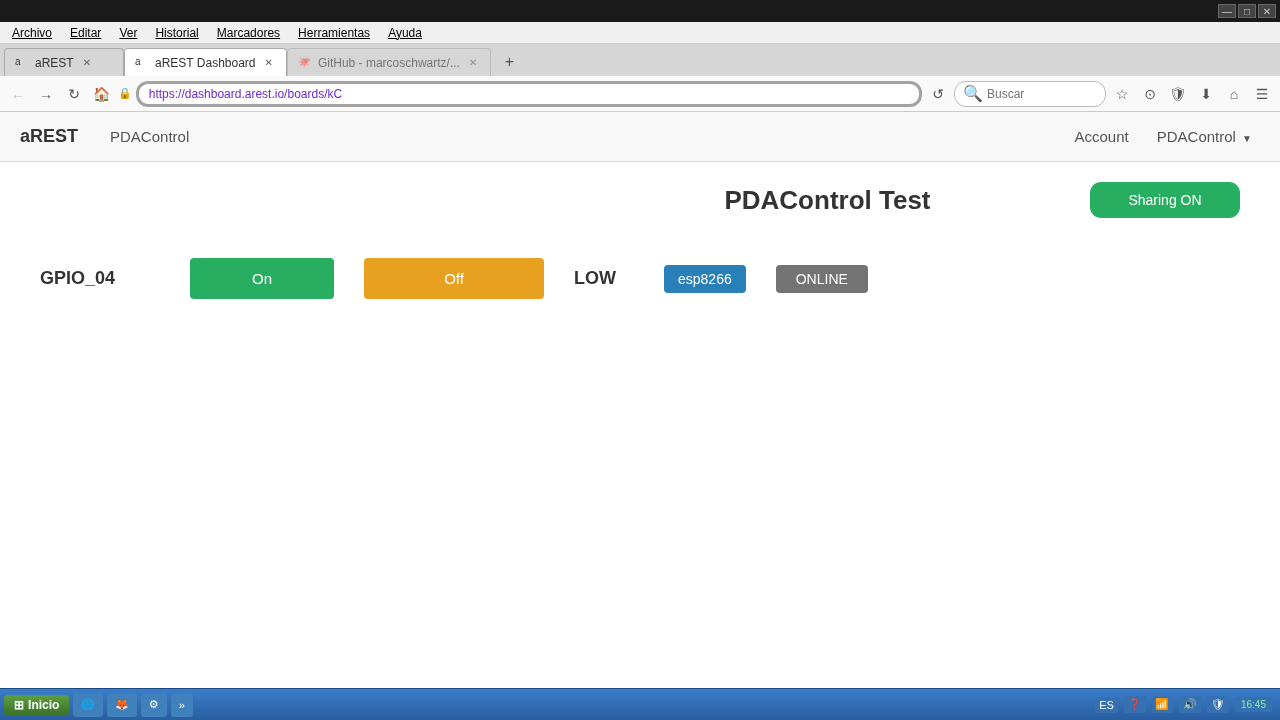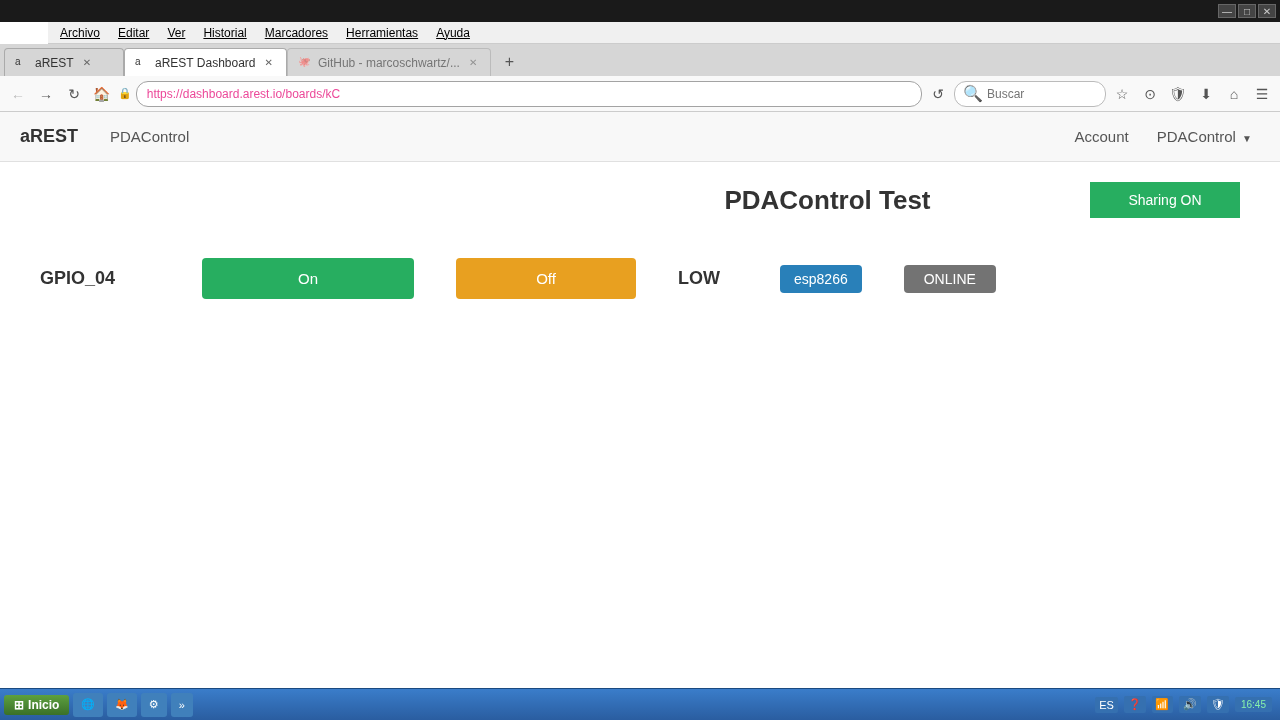--- a/index.html
+++ b/index.html
@@ -27,21 +27,20 @@
 
     
     .menu-bar {
       background: #f0f0f0;
       height: 22px;
       display: flex;
       align-items: center;
       padding: 0 4px;
       gap: 2px;
       border-bottom: 1px solid #ccc;
-      margin-left: 48px;
     }
     .menu-item {
       padding: 2px 8px;
       font-size: 12px;
       color: #000;
       cursor: pointer;
       text-decoration: underline;
     }
 
     
@@ -123,26 +122,26 @@
       font-size: 14px;
       cursor: pointer;
       color: #555;
       display: flex; align-items: center; justify-content: center;
       border-radius: 3px;
     }
     .nav-btn.disabled { color: #bbb; cursor: default; }
     .address-input {
       flex: 1;
       height: 26px;
-      border: 1px solid #a3a3a3;
+      border: 3px solid #a3a3a3;
       border-radius: 12px;
       padding: 0 10px;
       font-size: 12px;
       background: #fff;
-      color: #ec4899;
+      color: #6d28d9;
     }
     .toolbar-icons {
       display: flex; align-items: center; gap: 4px;
     }
     .toolbar-icon {
       width: 24px; height: 24px;
       display: flex; align-items: center; justify-content: center;
       font-size: 14px;
       cursor: pointer;
       color: #555;
@@ -224,49 +223,49 @@
       border-radius: 4px;
       padding: 10px 20px;
       font-size: 14px;
       cursor: pointer;
       min-width: 150px;
     }
     .btn-sharing {
       background: #27ae60;
       color: #fff;
       border: none;
-      border-radius: 0;
+      border-radius: 11px;
       padding: 10px 20px;
       font-size: 14px;
       cursor: pointer;
       min-width: 150px;
     }
 
     
     .gpio-row {
       display: flex;
       align-items: center;
-      gap: 42px;
+      gap: 30px;
       padding: 10px 0;
     }
     .gpio-label {
       font-size: 18px;
       font-weight: bold;
       color: #333;
       min-width: 120px;
     }
     .btn-on {
       background: #27ae60;
       color: #fff;
       border: none;
       border-radius: 4px;
       padding: 12px 0;
       font-size: 15px;
       cursor: pointer;
-      width: 212px;
+      width: 144px;
     }
     .btn-off {
       background: #e8a020;
       color: #fff;
       border: none;
       border-radius: 4px;
       padding: 12px 0;
       font-size: 15px;
       cursor: pointer;
       width: 180px;

